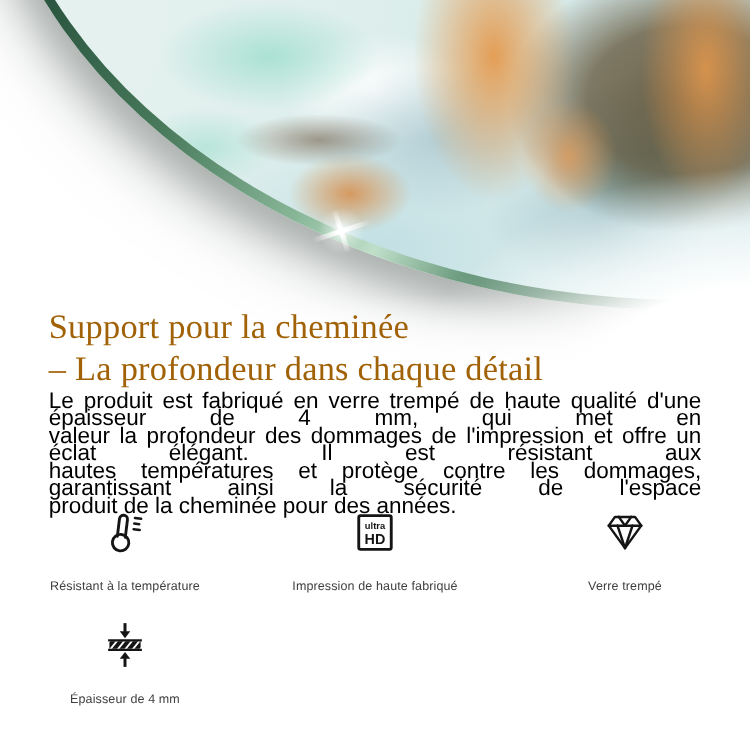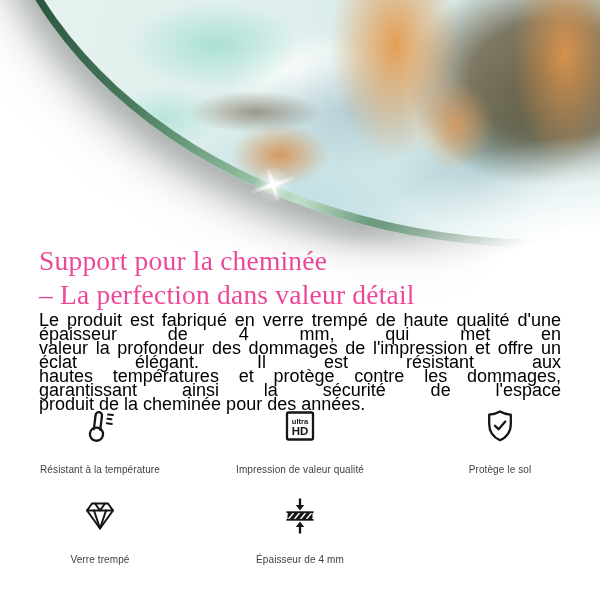--- a/index.html
+++ b/index.html
@@ -34,21 +34,21 @@
     background:linear-gradient(to right, rgba(255,255,255,0), #fff 45%, #fff 55%, rgba(255,255,255,0));}
   .sparkle::after{content:"";position:absolute;left:22px;top:6px;width:4px;height:36px;
     background:linear-gradient(to bottom, rgba(255,255,255,0), #fff 45%, #fff 55%, rgba(255,255,255,0));}
   .white-fade{position:absolute;inset:0;
     background:
       radial-gradient(380px 250px at 101% 103%, #fff 36%, rgba(255,255,255,0) 74%),
       linear-gradient(to bottom, rgba(255,255,255,0) 76%, #fff 98%);}
 
   
   .heading{position:absolute;left:39px;top:226px;width:540px;
-    font-family:"Liberation Serif",serif;font-weight:400;color:#ec4899;
+    font-family:"Liberation Serif",serif;font-weight:400;color:#a16207;
     font-size:27.5px;line-height:34px;letter-spacing:.2px;}
   .heading span{display:block;}
 
   
   .description{position:absolute;left:39px;top:313px;width:522px;color:#000000;
     font-size:18px;line-height:14px;}
   .para-line{text-align:justify;text-align-last:justify;white-space:normal;}
   .para-line.last{text-align-last:left;}
 
   
@@ -69,21 +69,21 @@
 
   <div class="image-area">
     <div class="glass-rim"></div>
     <div class="glass-art"></div>
     <div class="white-fade"></div>
     <div class="sparkle"></div>
   </div>
 
   <h1 class="heading">
     <span>Support pour la cheminée</span>
-    <span>– La perfection dans valeur détail</span>
+    <span>– La profondeur dans chaque détail</span>
   </h1>
 
   <div class="description">
     <div class="para-line">Le produit est fabriqué en verre trempé de haute qualité d'une épaisseur de 4 mm, qui met en</div>
     <div class="para-line">valeur la profondeur des dommages de l'impression et offre un éclat élégant. Il est résistant aux</div>
     <div class="para-line">hautes températures et protège contre les dommages, garantissant ainsi la sécurité de l'espace</div>
     <div class="para-line last">produit de la cheminée pour des années.</div>
   </div>
 
   <div class="features">
@@ -104,32 +104,23 @@
     </div>
 
     <div class="feature">
       <div class="iconbox">
         <svg width="40" height="40" viewBox="0 0 40 40">
           <rect class="stroke" x="7" y="6.5" width="26" height="27" rx="1.5" stroke-width="2.6"></rect>
           <text x="20" y="17.5" font-size="7.5">ultra</text>
           <text x="20" y="29" font-size="11.5">HD</text>
         </svg>
       </div>
-      <div class="label">Impression de valeur qualité</div>
+      <div class="label">Impression de haute fabriqué</div>
     </div>
 
-    <div class="feature">
-      <div class="iconbox">
-        <svg width="40" height="40" viewBox="0 0 40 40">
-          <path class="stroke" d="M20 5.5 C23 7.3 26.8 8.3 30.8 8.7 V18 C30.8 25.8 26.4 31.3 20 34.3 C13.6 31.3 9.2 25.8 9.2 18 V8.7 C13.2 8.3 17 7.3 20 5.5 Z"></path>
-          <path class="stroke" d="M15 19.8 L18.6 23.2 L25.3 15.6"></path>
-        </svg>
-      </div>
-      <div class="label">Protège le sol</div>
-    </div>
 
     <div class="feature">
       <div class="iconbox">
         <svg width="40" height="40" viewBox="0 0 40 40">
           <path class="stroke thin" d="M12 7.5 H28 L33 14.5 L20 32.5 L7 14.5 Z"></path>
           <line class="stroke thin" x1="7" y1="14.5" x2="33" y2="14.5"></line>
           <path class="stroke thin" d="M15 7.5 L20 14.5 L25 7.5"></path>
           <path class="stroke thin" d="M20 32.5 L14 14.5 M20 32.5 L26 14.5"></path>
         </svg>
       </div>

